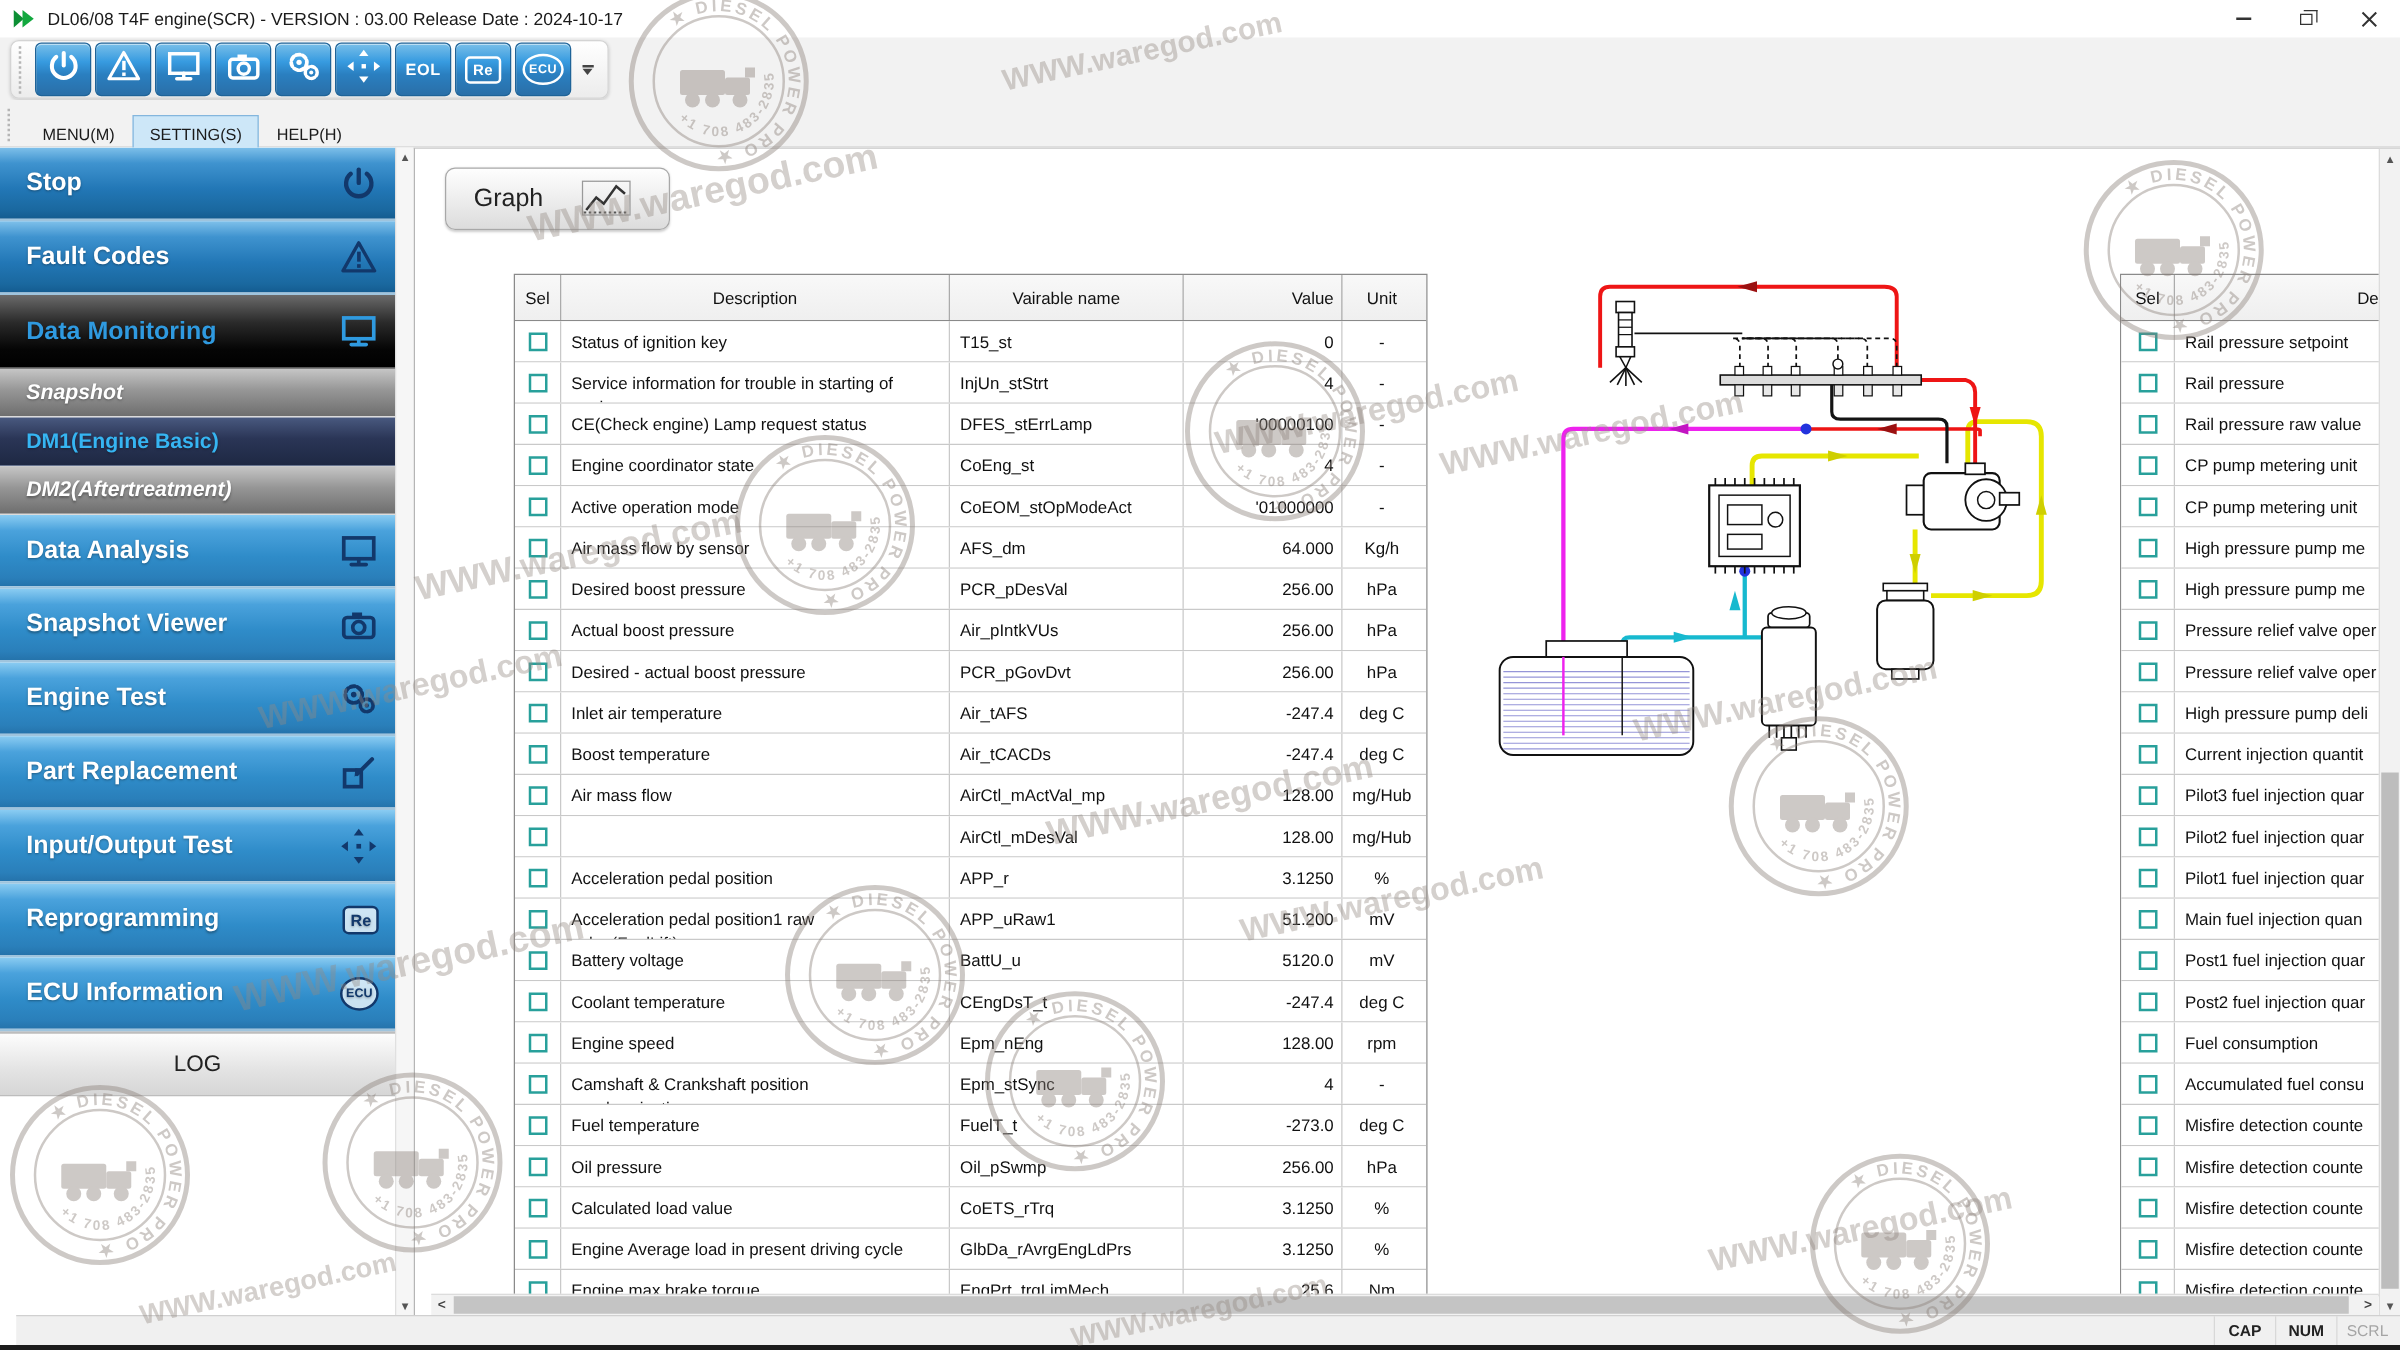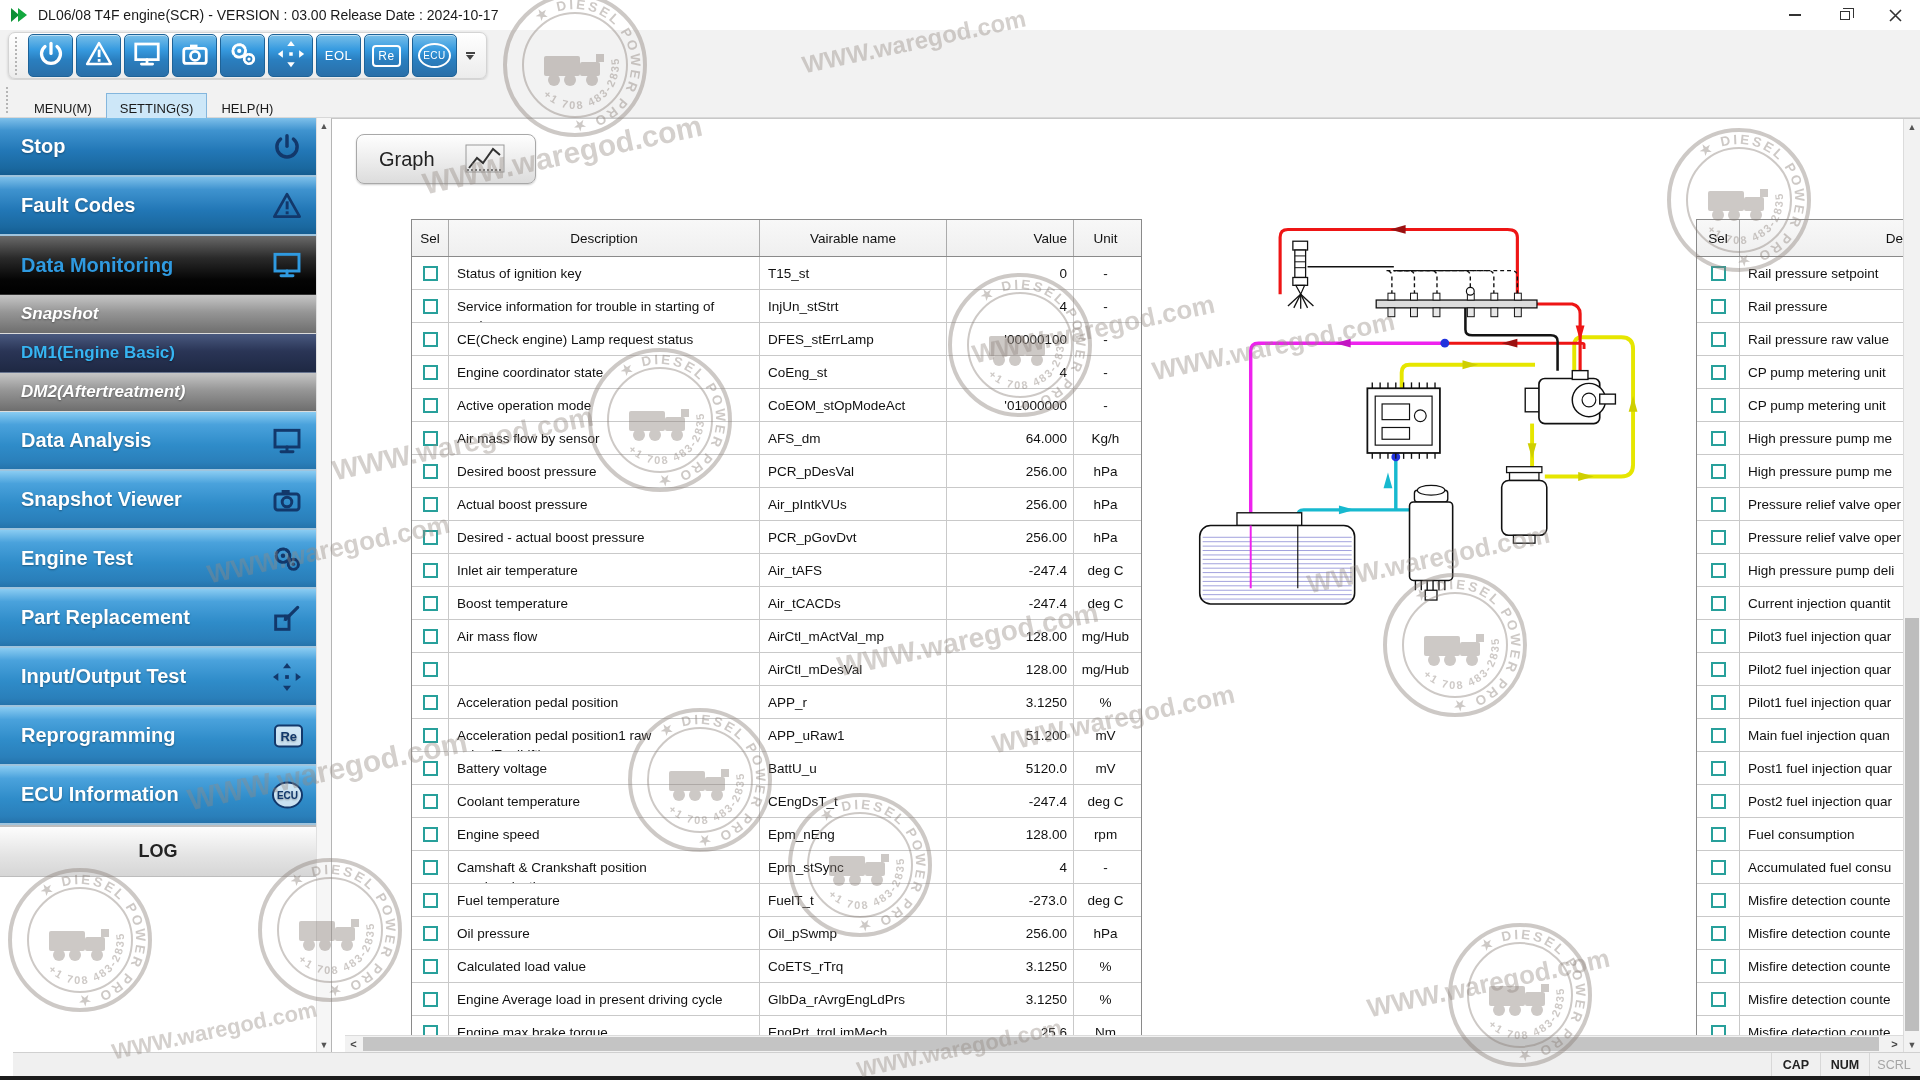--- a/index.html
+++ b/index.html
@@ -18,21 +18,21 @@
   .glyph-max { width:10px; height:9px; border:1.5px solid #333; position:relative; }
   .glyph-max::before { content:""; position:absolute; left:2px; top:-4px; width:10px; height:9px; border:1.5px solid #333; border-bottom:none; border-left:none; }
   
   .toolbar { position:absolute; left:0; top:30px; right:0; height:50px; background:#f2f2f2; }
   .toolbar-strip { position:absolute; left:8px; top:2px; height:47px; background:linear-gradient(#ffffff,#ececec); border:1px solid #d4d4d4; border-radius:7px; display:flex; align-items:center; padding:1px 10px 1px 6px; box-shadow:0 1px 3px rgba(0,0,0,.18); }
   .grip { width:7px; height:38px; border-left:2px dotted #b5b5b5; margin-right:6px; }
   .tb-btn { width:45px; height:43px; margin-right:3px; border-radius:5px; border:1px solid #1e6398;
     background:linear-gradient(180deg,#79bfe9 0%,#379be0 35%,#2a7fc0 60%,#2a6fa8 100%);
     display:flex; align-items:center; justify-content:center; color:#fff; box-shadow:inset 0 1px 0 rgba(255,255,255,.5); }
   .tb-btn svg { width:30px; height:30px; }
-  .icon-text { color:#fff; font-weight:normal; font-size:13px; letter-spacing:.5px; }
+  .icon-text { color:#fff; font-weight:bold; font-size:13px; letter-spacing:.5px; }
   .icon-text.boxed { border:2px solid #fff; border-radius:4px; padding:2px 4px; font-size:12px; }
   .icon-text.circled { border:2px solid #fff; border-radius:50%; padding:5px 3px; font-size:10px; }
   .tb-caret { margin-left:4px; width:12px; display:flex; flex-direction:column; align-items:center; gap:1px; }
   .tb-caret .bar { width:9px; height:2px; background:#444; }
   .tb-caret .tri { width:0; height:0; border-left:4px solid transparent; border-right:4px solid transparent; border-top:5px solid #444; }
   
   .menubar { position:absolute; left:0; top:80px; right:0; height:38px; background:#f2f2f2; border-bottom:1px solid #d8d8d8; display:flex; align-items:flex-end; padding-left:6px; }
   .menu-grip { width:8px; height:26px; border-left:2px dotted #b5b5b5; margin:0 6px 4px 0; }
   .menu-item { padding:7px 13px 8px; font-size:13px; color:#1a1a1a; border:1px solid transparent; }
   .menu-item.active { background:#cde7f8; border:1px solid #84b6dd; }
@@ -45,21 +45,21 @@
   .sb-lightblue { background:linear-gradient(180deg,#8accf2 0%,#4aa2dc 22%,#2f8cc9 58%,#2a7fba 88%,#2573ab 100%); border-bottom:2px solid #9fc4dd; }
   .sb-dark { background:linear-gradient(180deg,#6a6a6a 0%,#2a2a2a 38%,#050505 75%,#000 100%); color:#2f9ae0; border-bottom:1px solid #333; }
   .sb-navy { background:linear-gradient(180deg,#49597f 0%,#2a3556 45%,#1e2843 100%); color:#36b5f2; border-bottom:1px solid #6c7florida; border-bottom:1px solid #67748f; }
   .sb-gray { background:linear-gradient(180deg,#c6c6c6 0%,#969696 45%,#6e6e6e 100%); border-bottom:1px solid #dcdcdc;font-style:italic; }
   .sb-icon { position:absolute; right:13px; top:50%; transform:translateY(-50%); display:flex; align-items:center; }
   .sb-icon svg { width:32px; height:32px; }
   .sb-text-icon { font-weight:bold; color:#12386b; }
   .sb-text-icon.boxed { border:2.5px solid #12386b; border-radius:5px; padding:2px 4px; font-size:13px; background:rgba(255,255,255,.75); }
   .sb-text-icon.circled { border:2.5px solid #12386b; border-radius:50%; padding:6px 3px; font-size:10px; background:rgba(255,255,255,.75); }
   .log-btn { height:52px; background:linear-gradient(#fdfdfd,#e3e3e3 60%,#d6d6d6); border-top:2px solid #bdbdbd; border-bottom:1px solid #bdbdbd;
-    display:flex; align-items:center; justify-content:center; font-size:18px; font-weight:bold; color:#222; }
+    display:flex; align-items:center; justify-content:center; font-size:18px; font-weight:normal; color:#222; }
   
   .side-scroll { position:absolute; left:316px; top:118px; width:15px; bottom:28px; background:#f6f6f6; border-left:1px solid #e0e0e0; }
   .scroll-arrow { position:absolute; left:0; width:100%; height:15px; display:flex; align-items:center; justify-content:center; font-size:9px; color:#555; }
   
   .main { position:absolute; left:331px; top:118px; right:0; bottom:28px; background:#fff; border-left:1px solid #b5b5b5; border-top:1px solid #c8c8c8; overflow:hidden; }
   .graph-btn { position:absolute; left:24px; top:15px; width:180px; height:50px; border:1px solid #a8a8a8; border-radius:8px;
     background:linear-gradient(#fefefe,#ececec 55%,#dcdcdc); box-shadow:0 1px 2px rgba(0,0,0,.2); display:flex; align-items:center; }
   .graph-btn .lbl { font-size:20px; color:#222; margin-left:22px; }
   .graph-btn svg { margin-left:28px; width:44px; height:34px; }
   

